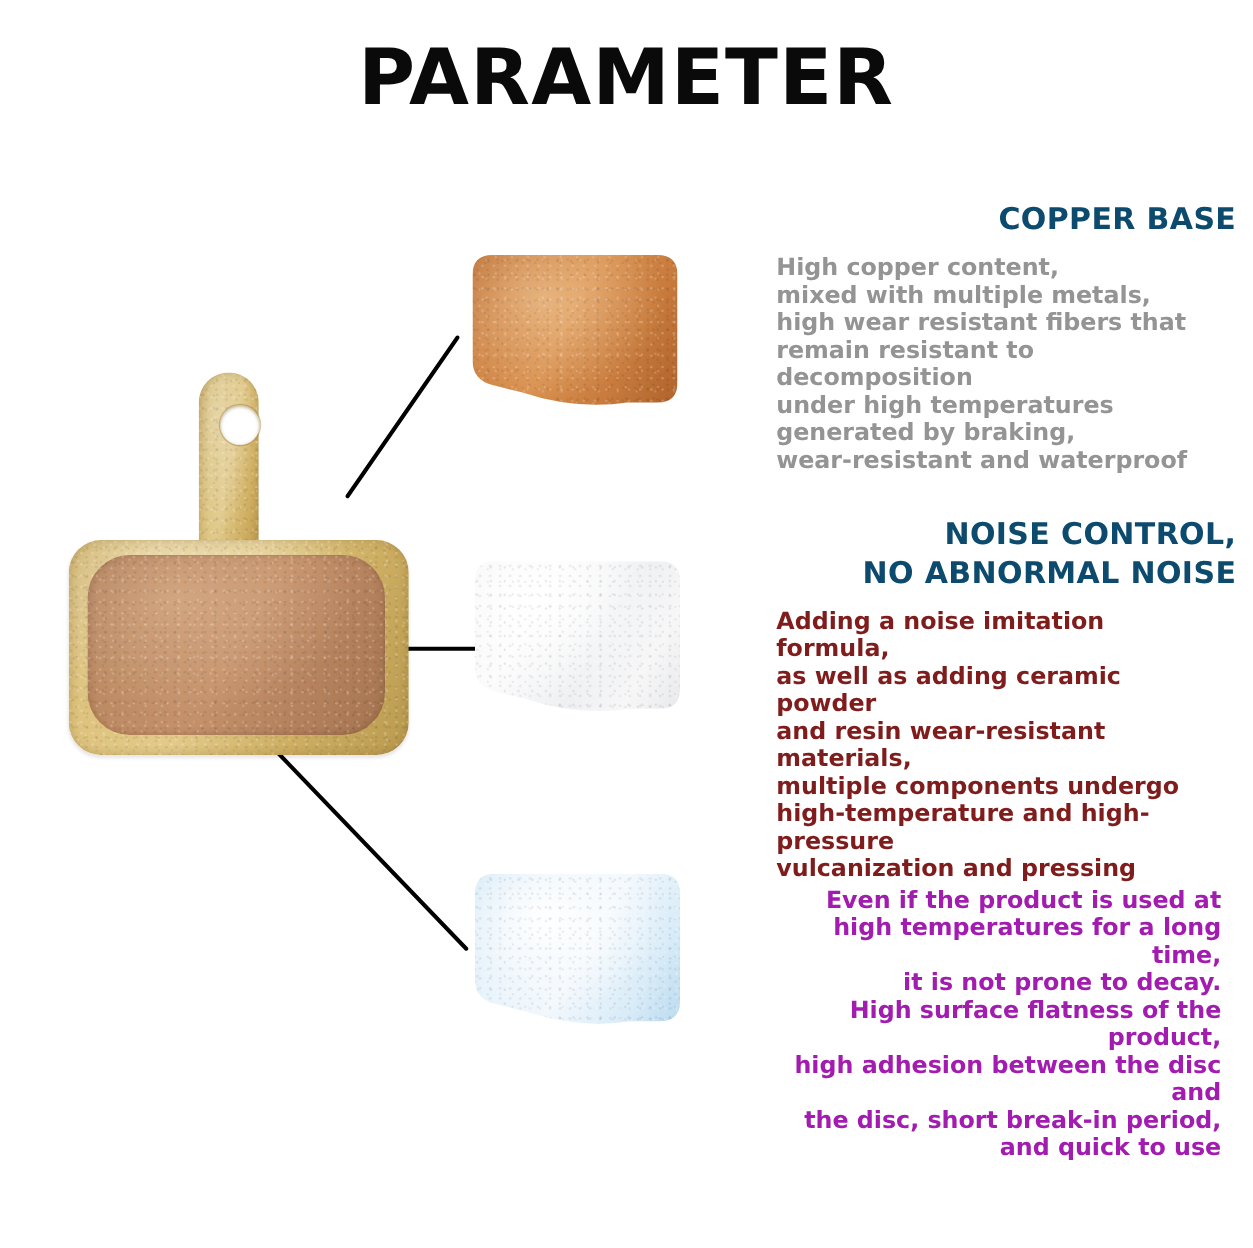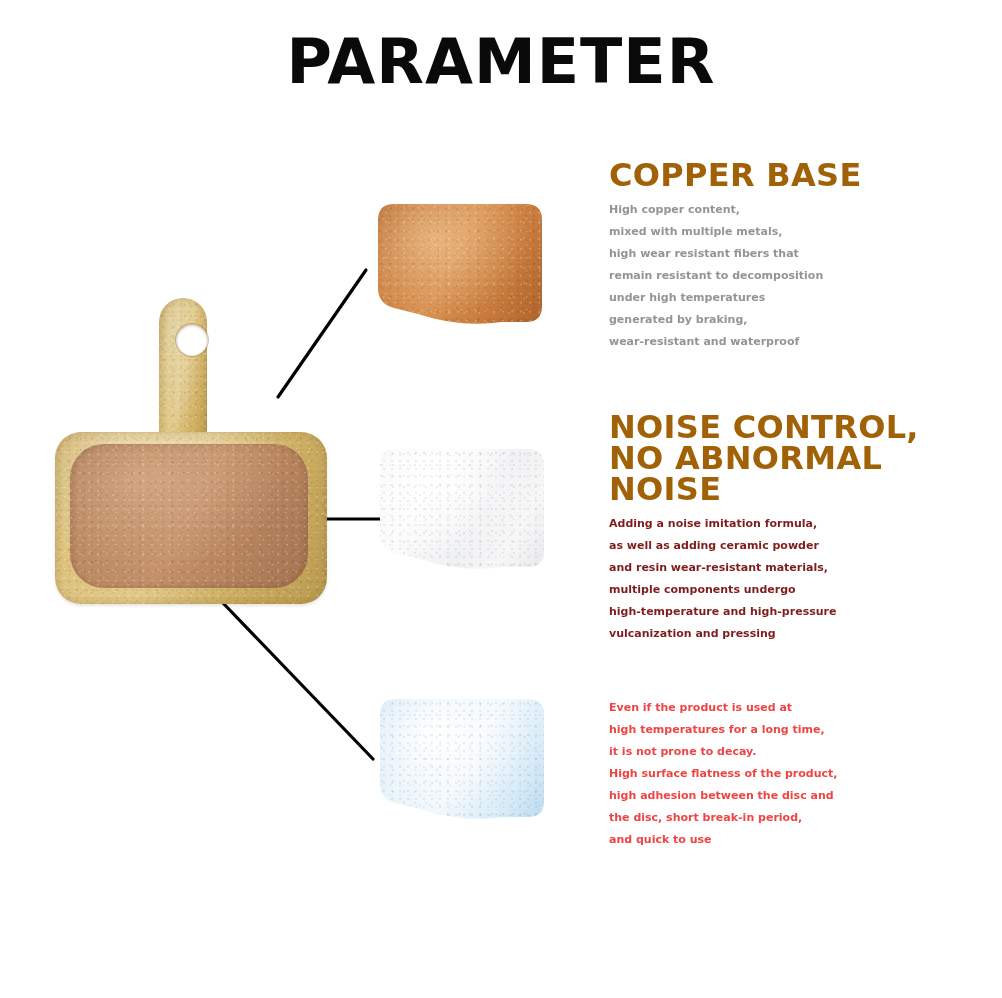--- a/index.html
+++ b/index.html
@@ -33,41 +33,42 @@
     font-family: "DejaVu Sans", "Liberation Sans", sans-serif;
   }
 
   
   .feature-block {
     position: absolute;
     left: 609px;
     width: 380px;
   }
   .feature-heading {
-    font-size: 32px;
+    font-size: 24px;
     line-height: 31px;
     font-weight: 700;
-    color: #a16207;
+    color: #0c4a6e;
     letter-spacing: 0.3px;
     white-space: pre-line;
     margin: 0 0 8px 0;
+    text-align: right;
   }
   .feature-body {
-    font-size: 11px;
+    font-size: 19px;
     line-height: 22px;
     font-weight: 600;
     color: #949494;
     white-space: pre-line;
-    margin: 0;
+    margin: 12px;
   }
   #block-copper  { top: 160px; }
   #block-noise   { top: 412px; }
   #block-curing  { top: 697px; }
   #block-noise .feature-body  { color: #7f1d1d; }
-  #block-curing .feature-body { color: #ef4444; }
+  #block-curing .feature-body { color: #a21caf; text-align: right; }
 
   
   .connector-layer {
     position: absolute;
     left: 0; top: 0;
     width: 1002px; height: 998px;
     pointer-events: none;
   }
 
   

